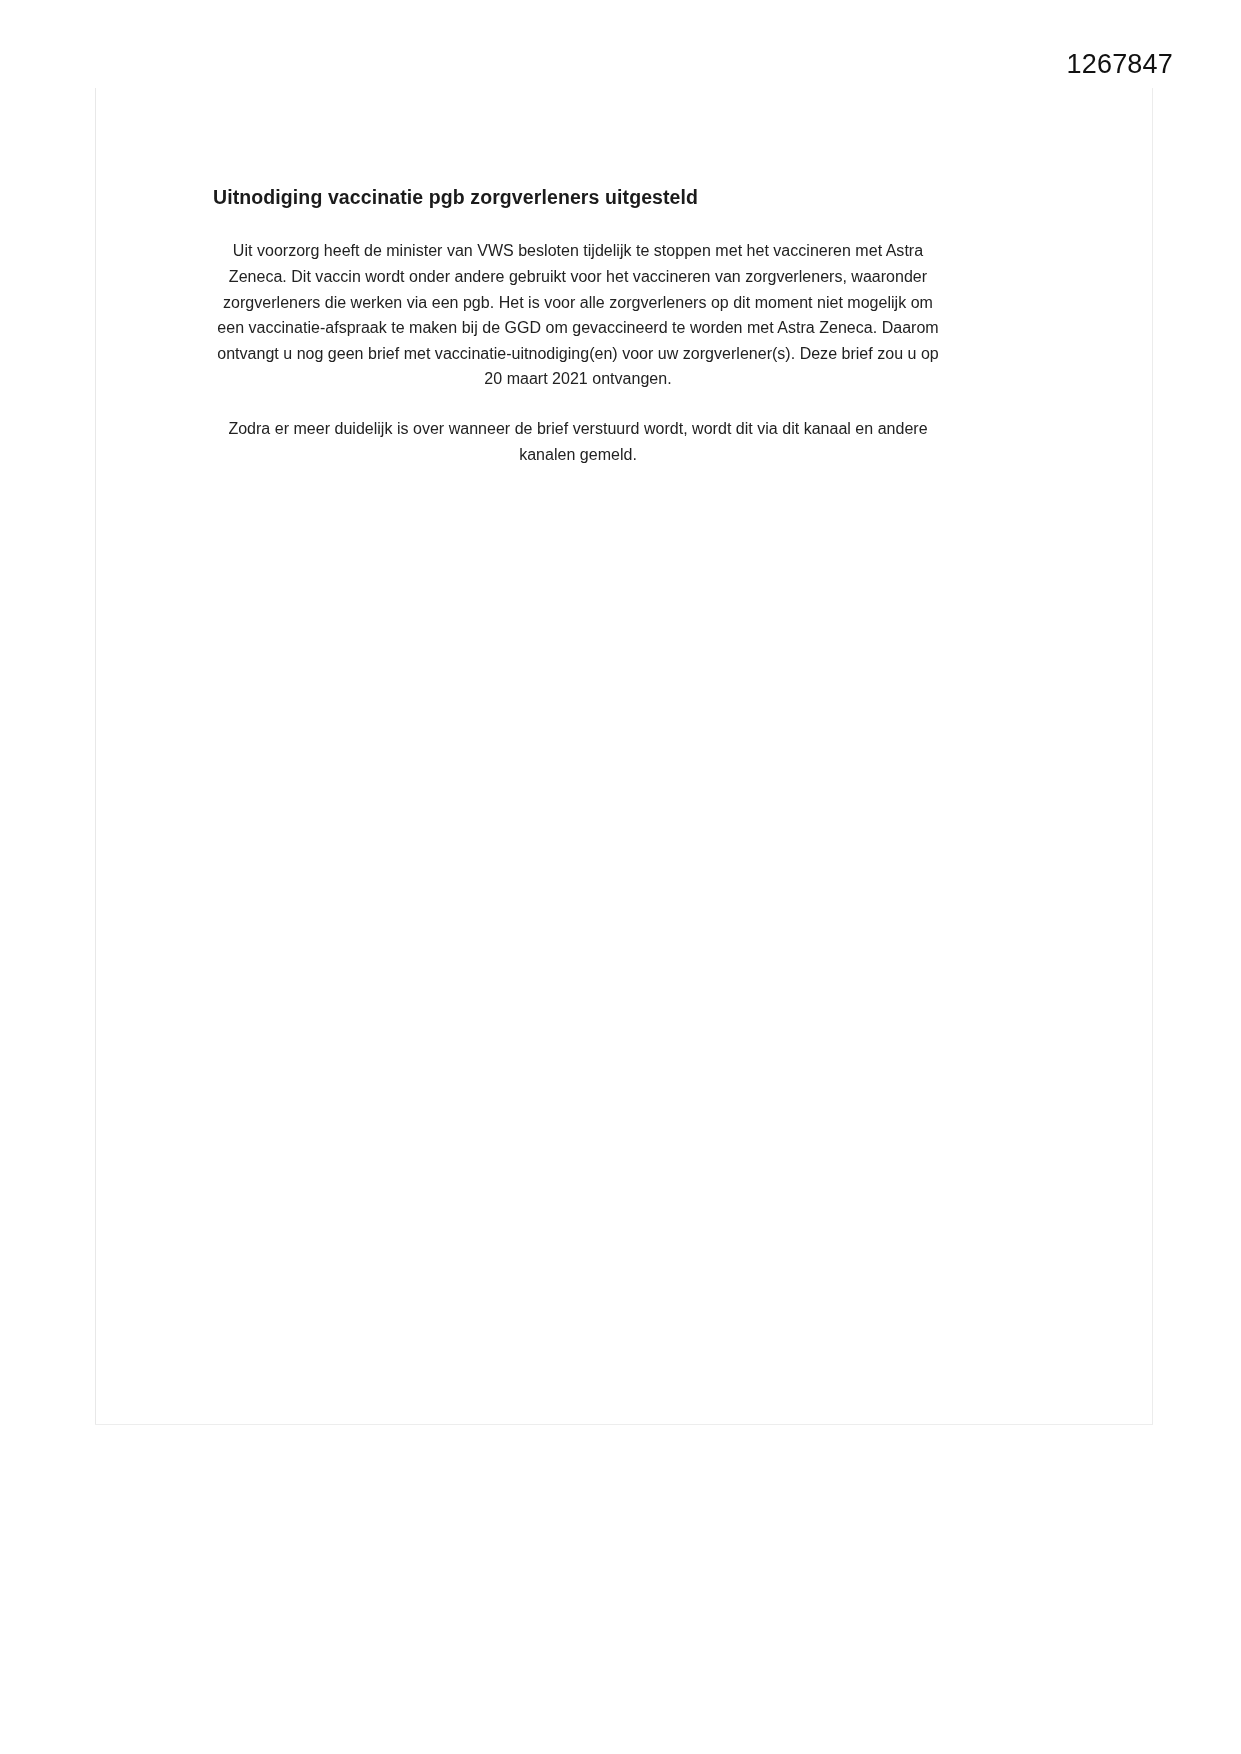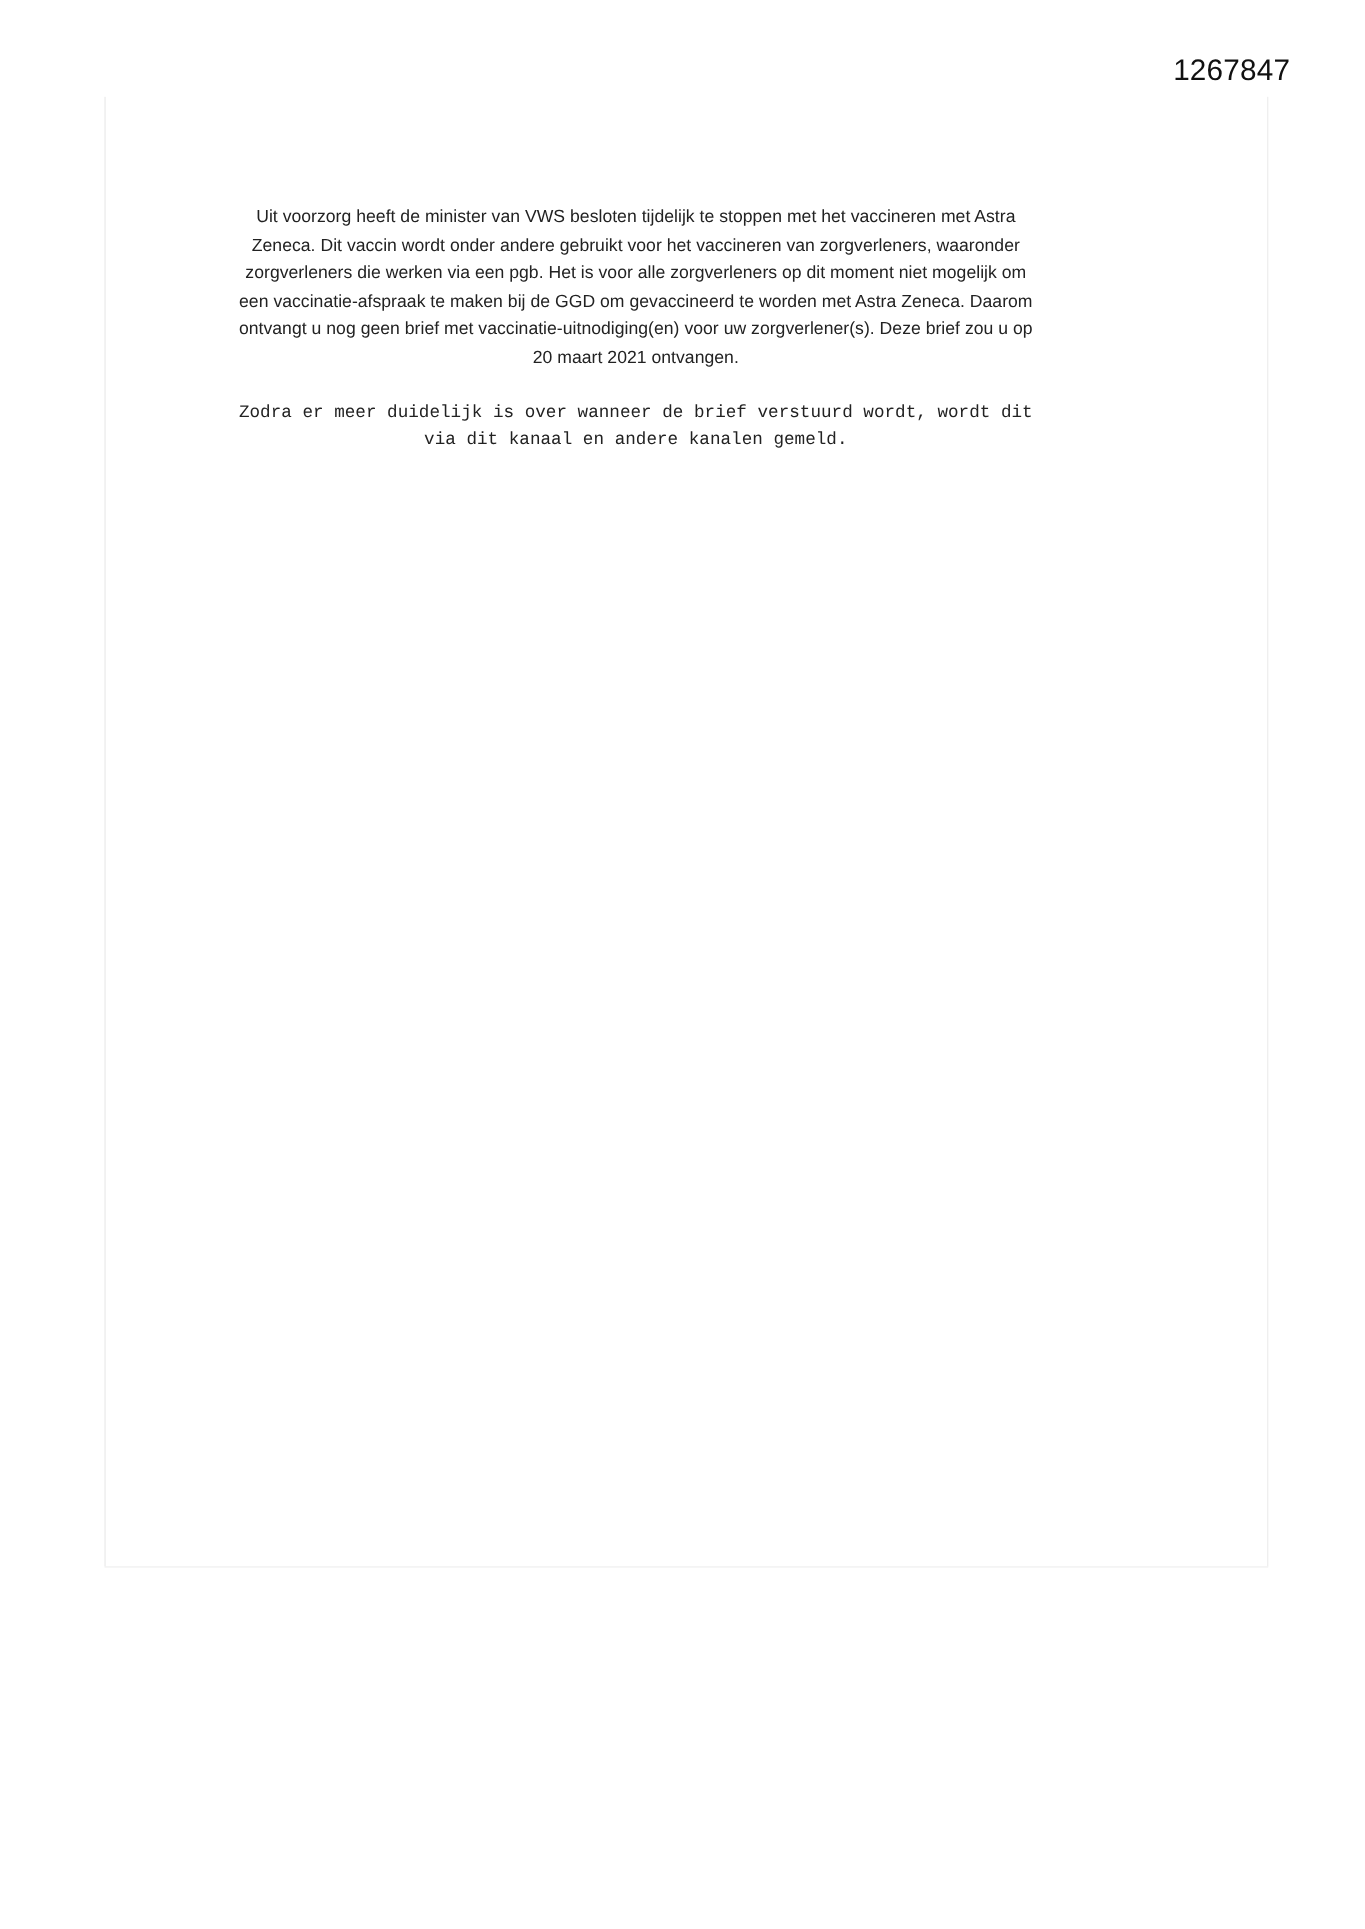--- a/index.html
+++ b/index.html
@@ -82,35 +82,35 @@
   .doc-paragraph {
     font-size: 16px;
     line-height: 25.6px;
     color: #222222;
     margin: 0 0 24px 0;
     text-align: center;
     letter-spacing: 0.02px;
   }
   .doc-paragraph:last-child {
     margin-bottom: 0;
-    font-family: Liberation Mono, monospace;
   }
 </style>
 </head>
 <body>
 
 <div class="page">
 
   <div class="scan-edge-left"></div>
   <div class="scan-edge-right"></div>
   <div class="scan-edge-bottom"></div>
 
   <div class="doc-number">1267847</div>
 
   <div class="content">
 
+    <h1 class="doc-heading">Uitnodiging vaccinatie pgb zorgverleners uitgesteld</h1>
 
     <p class="doc-paragraph">Uit voorzorg heeft de minister van VWS besloten tijdelijk te stoppen met het vaccineren met Astra Zeneca. Dit vaccin wordt onder andere gebruikt voor het vaccineren van zorgverleners, waaronder zorgverleners die werken via een pgb. Het is voor alle zorgverleners op dit moment niet mogelijk om een vaccinatie-afspraak te maken bij de GGD om gevaccineerd te worden met Astra Zeneca. Daarom ontvangt u nog geen brief met vaccinatie-uitnodiging(en) voor uw zorgverlener(s). Deze brief zou u op 20 maart 2021 ontvangen.</p>
 
     <p class="doc-paragraph">Zodra er meer duidelijk is over wanneer de brief verstuurd wordt, wordt dit via dit kanaal en andere kanalen gemeld.</p>
 
   </div>
 </div>
 
 </body></html>

